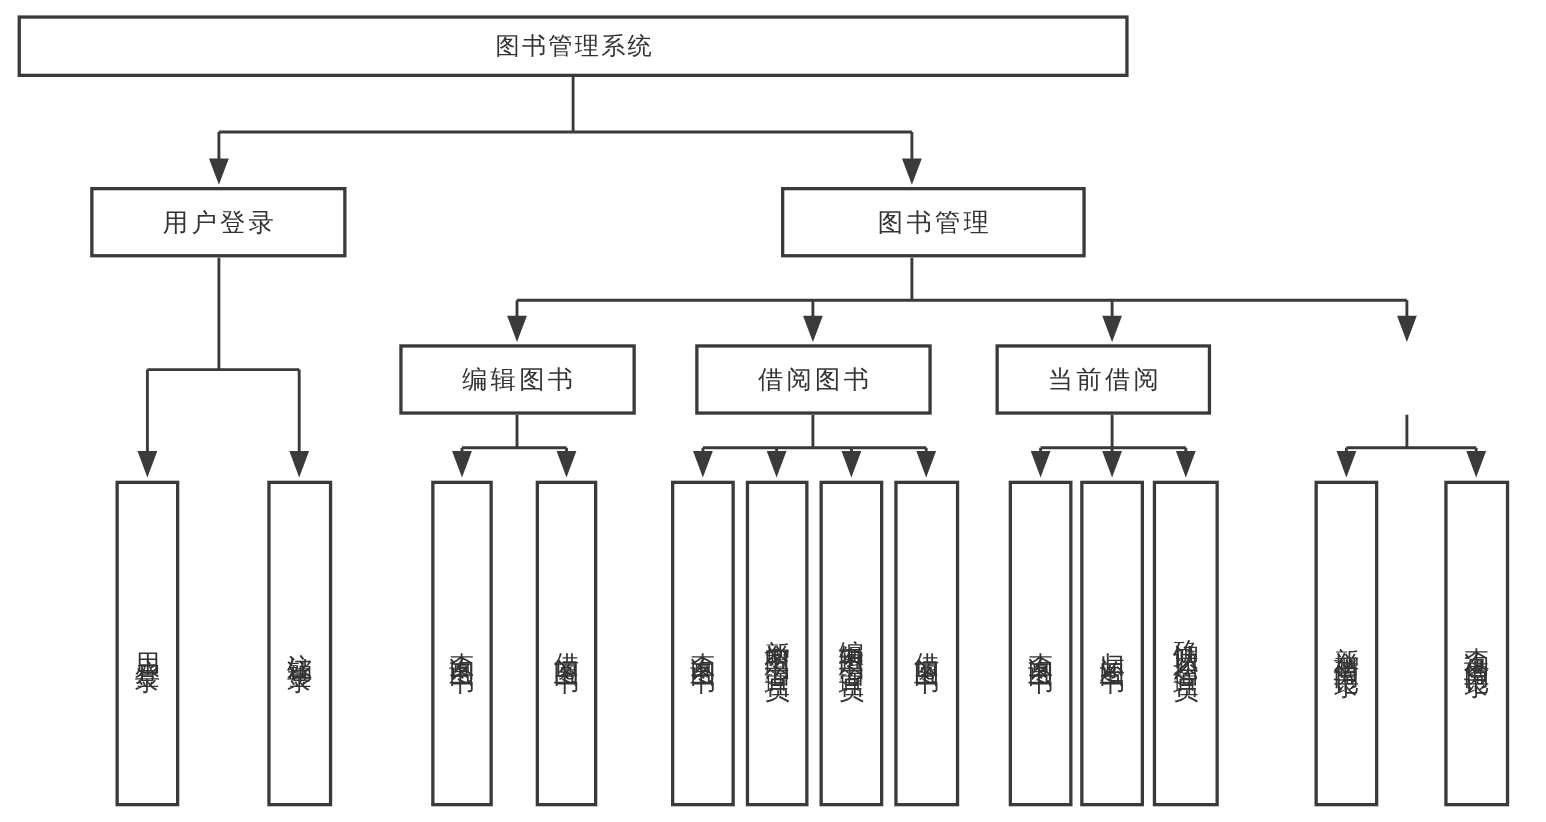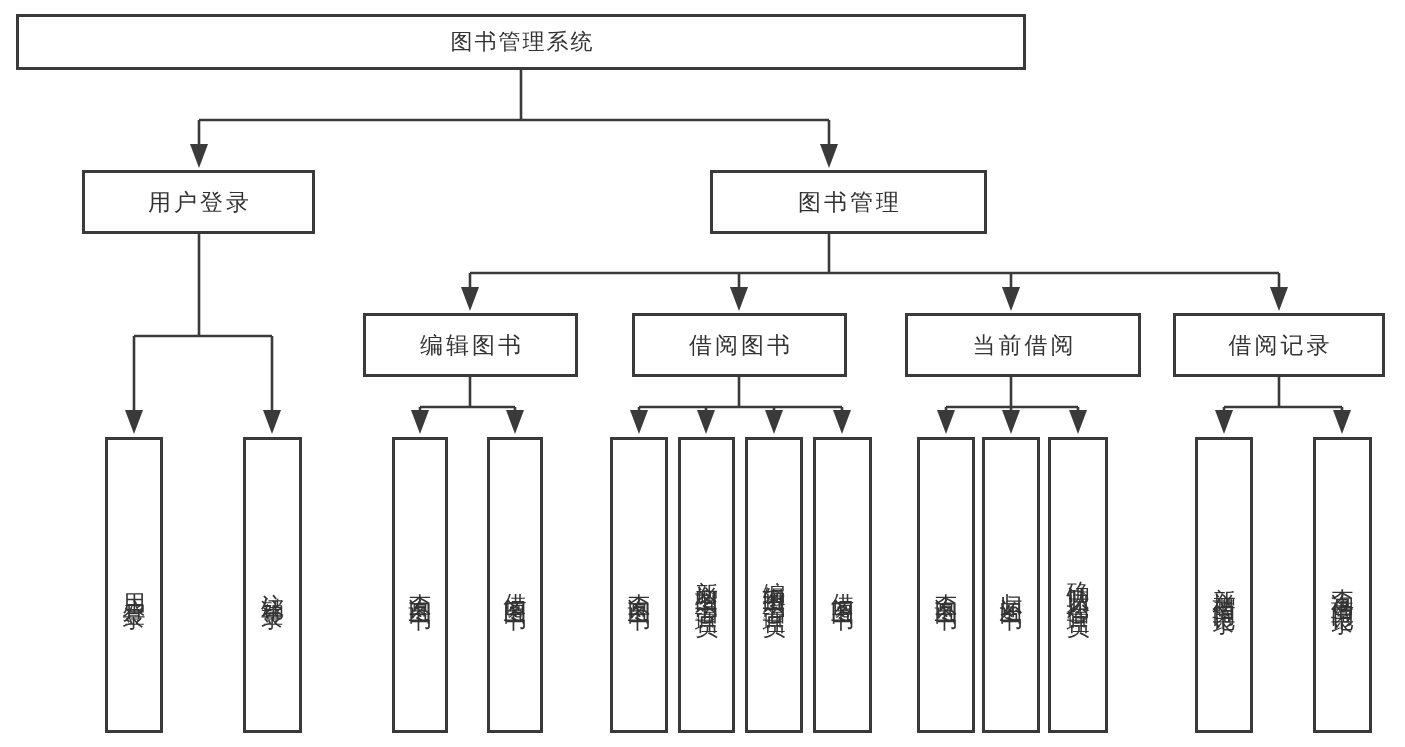--- a/index.html
+++ b/index.html
@@ -120,25 +120,22 @@
   <div class="box h" style="left:710px; top:170px; width:277px; height:64px">
     <span class="lbl">图书管理</span>
   </div>
 
   <div class="box h" style="left:363px; top:313px; width:215px; height:64px">
     <span class="lbl">编辑图书</span>
   </div>
   <div class="box h" style="left:632px; top:313px; width:215px; height:64px">
     <span class="lbl">借阅图书</span>
   </div>
-  <div class="box h" style="left:905px; top:313px; width:236px; height:64px">
+  <div class="box h" style="left:905px; top:313px; width:196px; height:64px">
     <span class="lbl">当前借阅</span>
-  </div>
-  <div class="box h" style="left:1173px; top:313px; width:212px; height:64px">
-    <span class="lbl">借阅记录</span>
   </div>
 
   <div class="box v" style="left:105px; top:437px; width:58px; height:296px">
     <span class="lbl">用户登录</span>
   </div>
   <div class="box v" style="left:243px; top:437px; width:59px; height:296px">
     <span class="lbl">注销登录</span>
   </div>
 
   <div class="box v" style="left:392px; top:437px; width:56px; height:296px">

